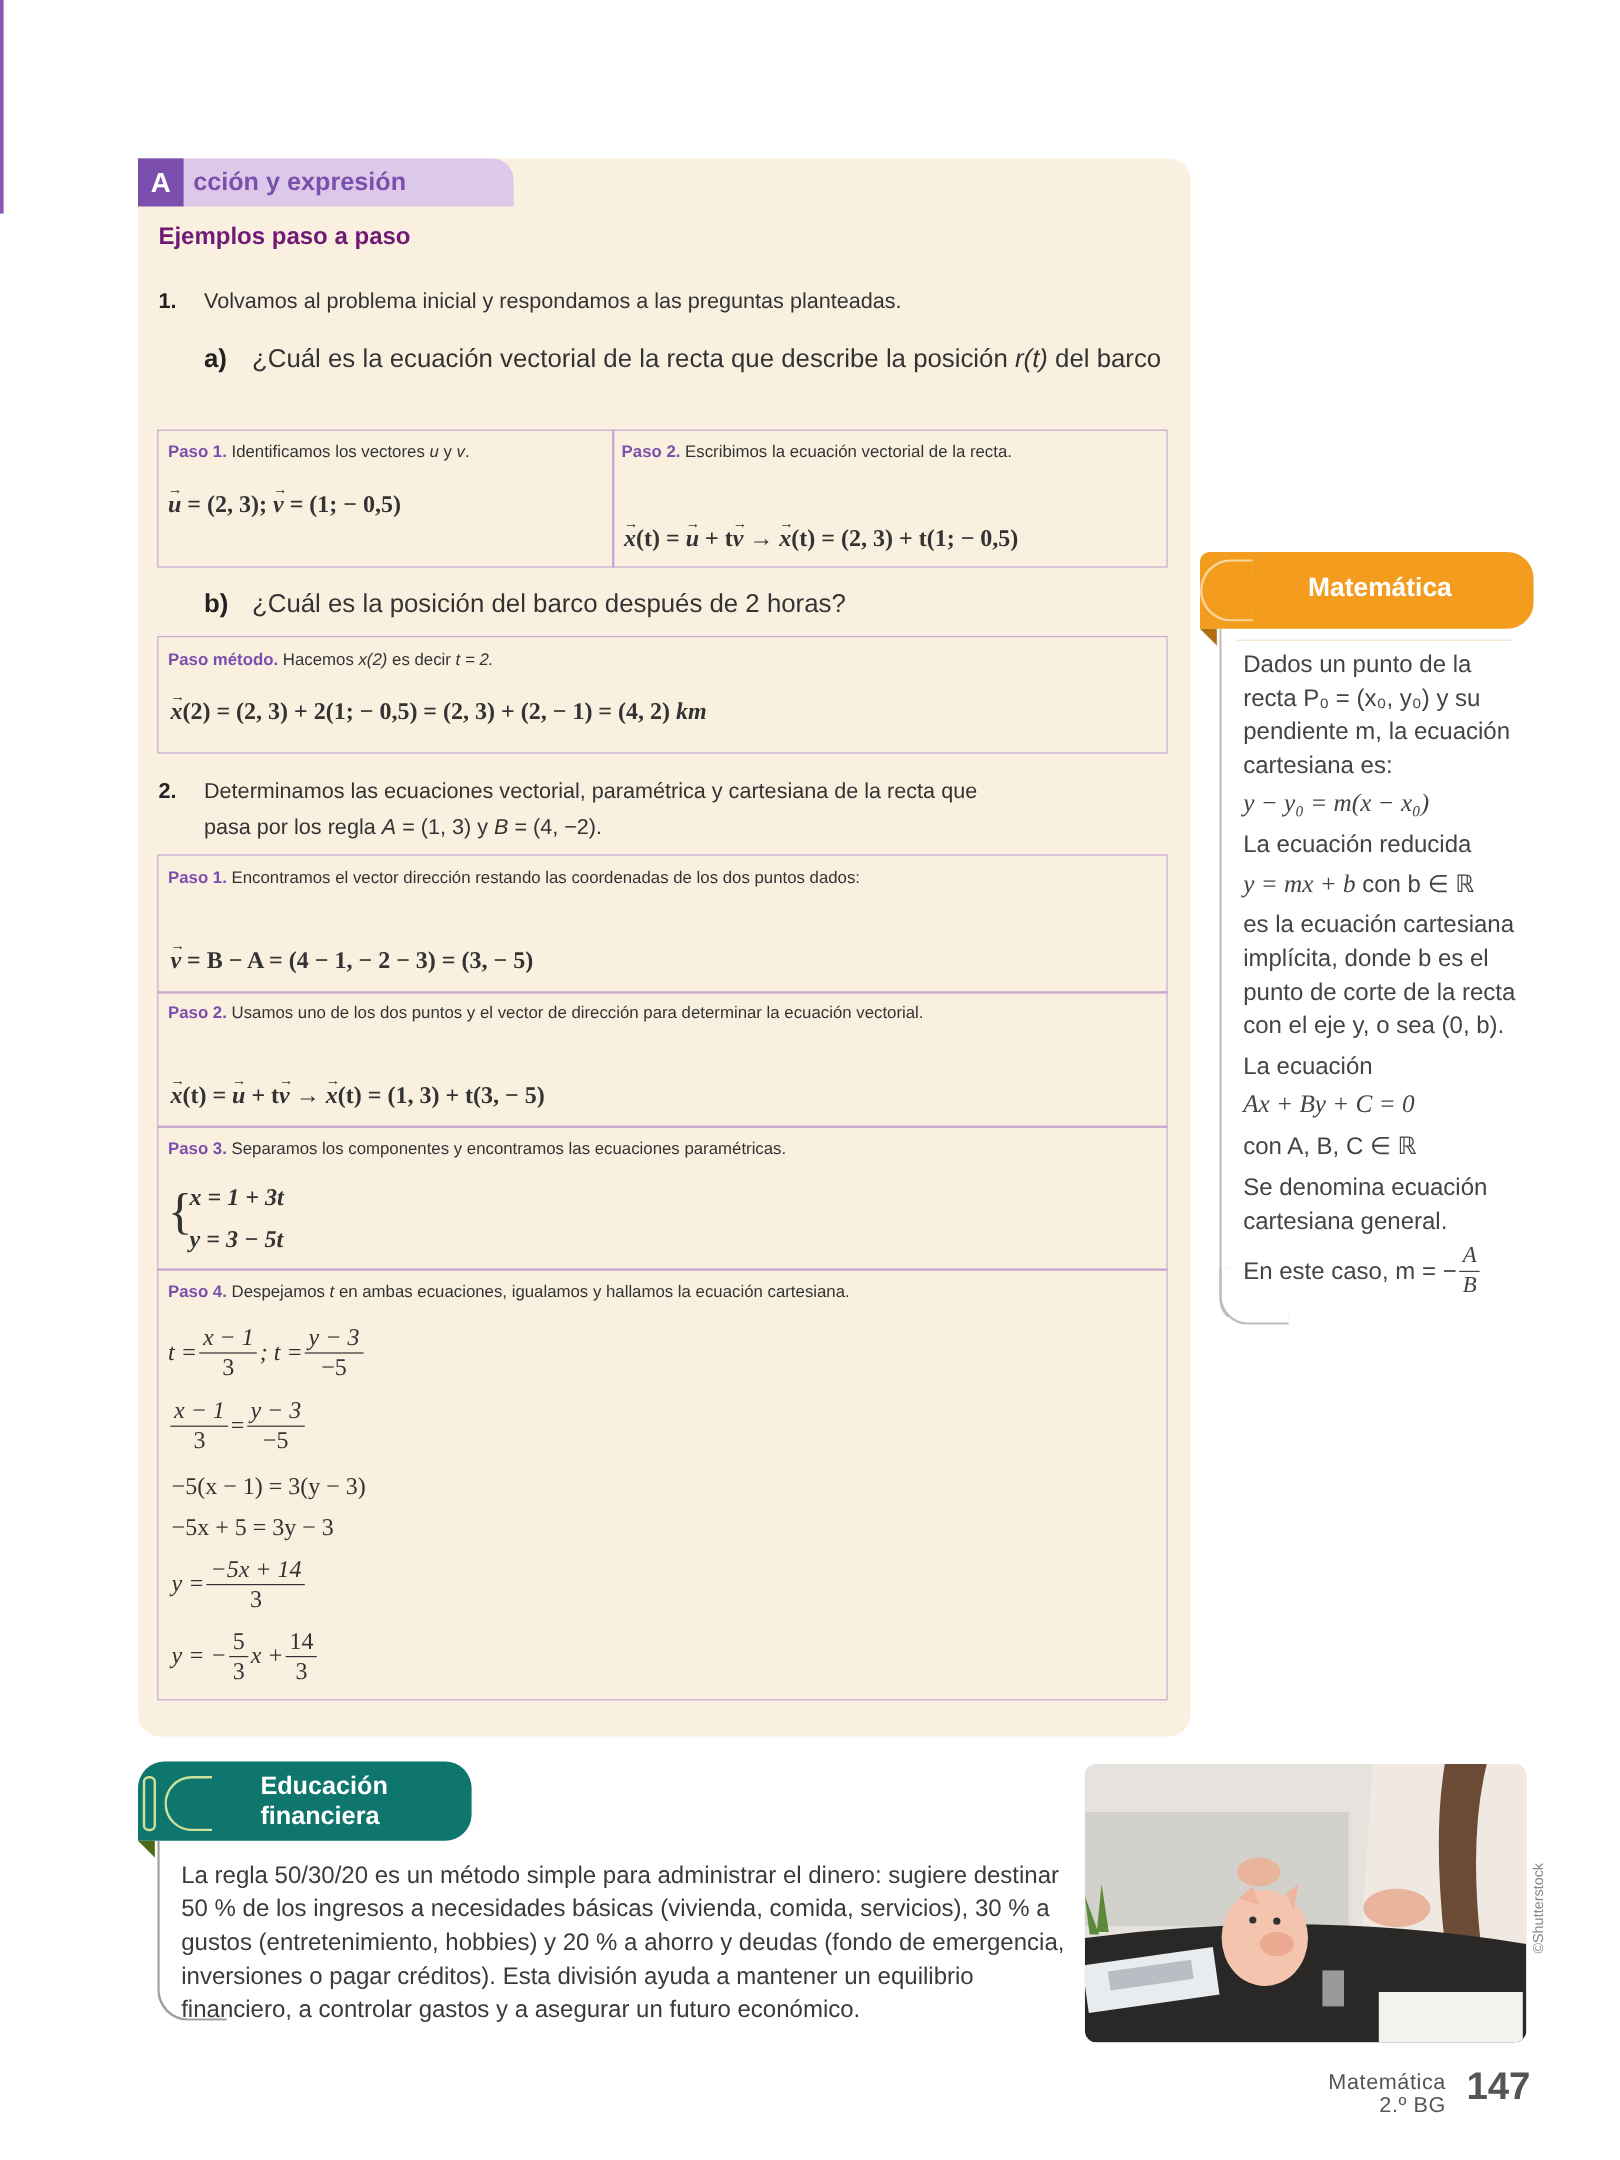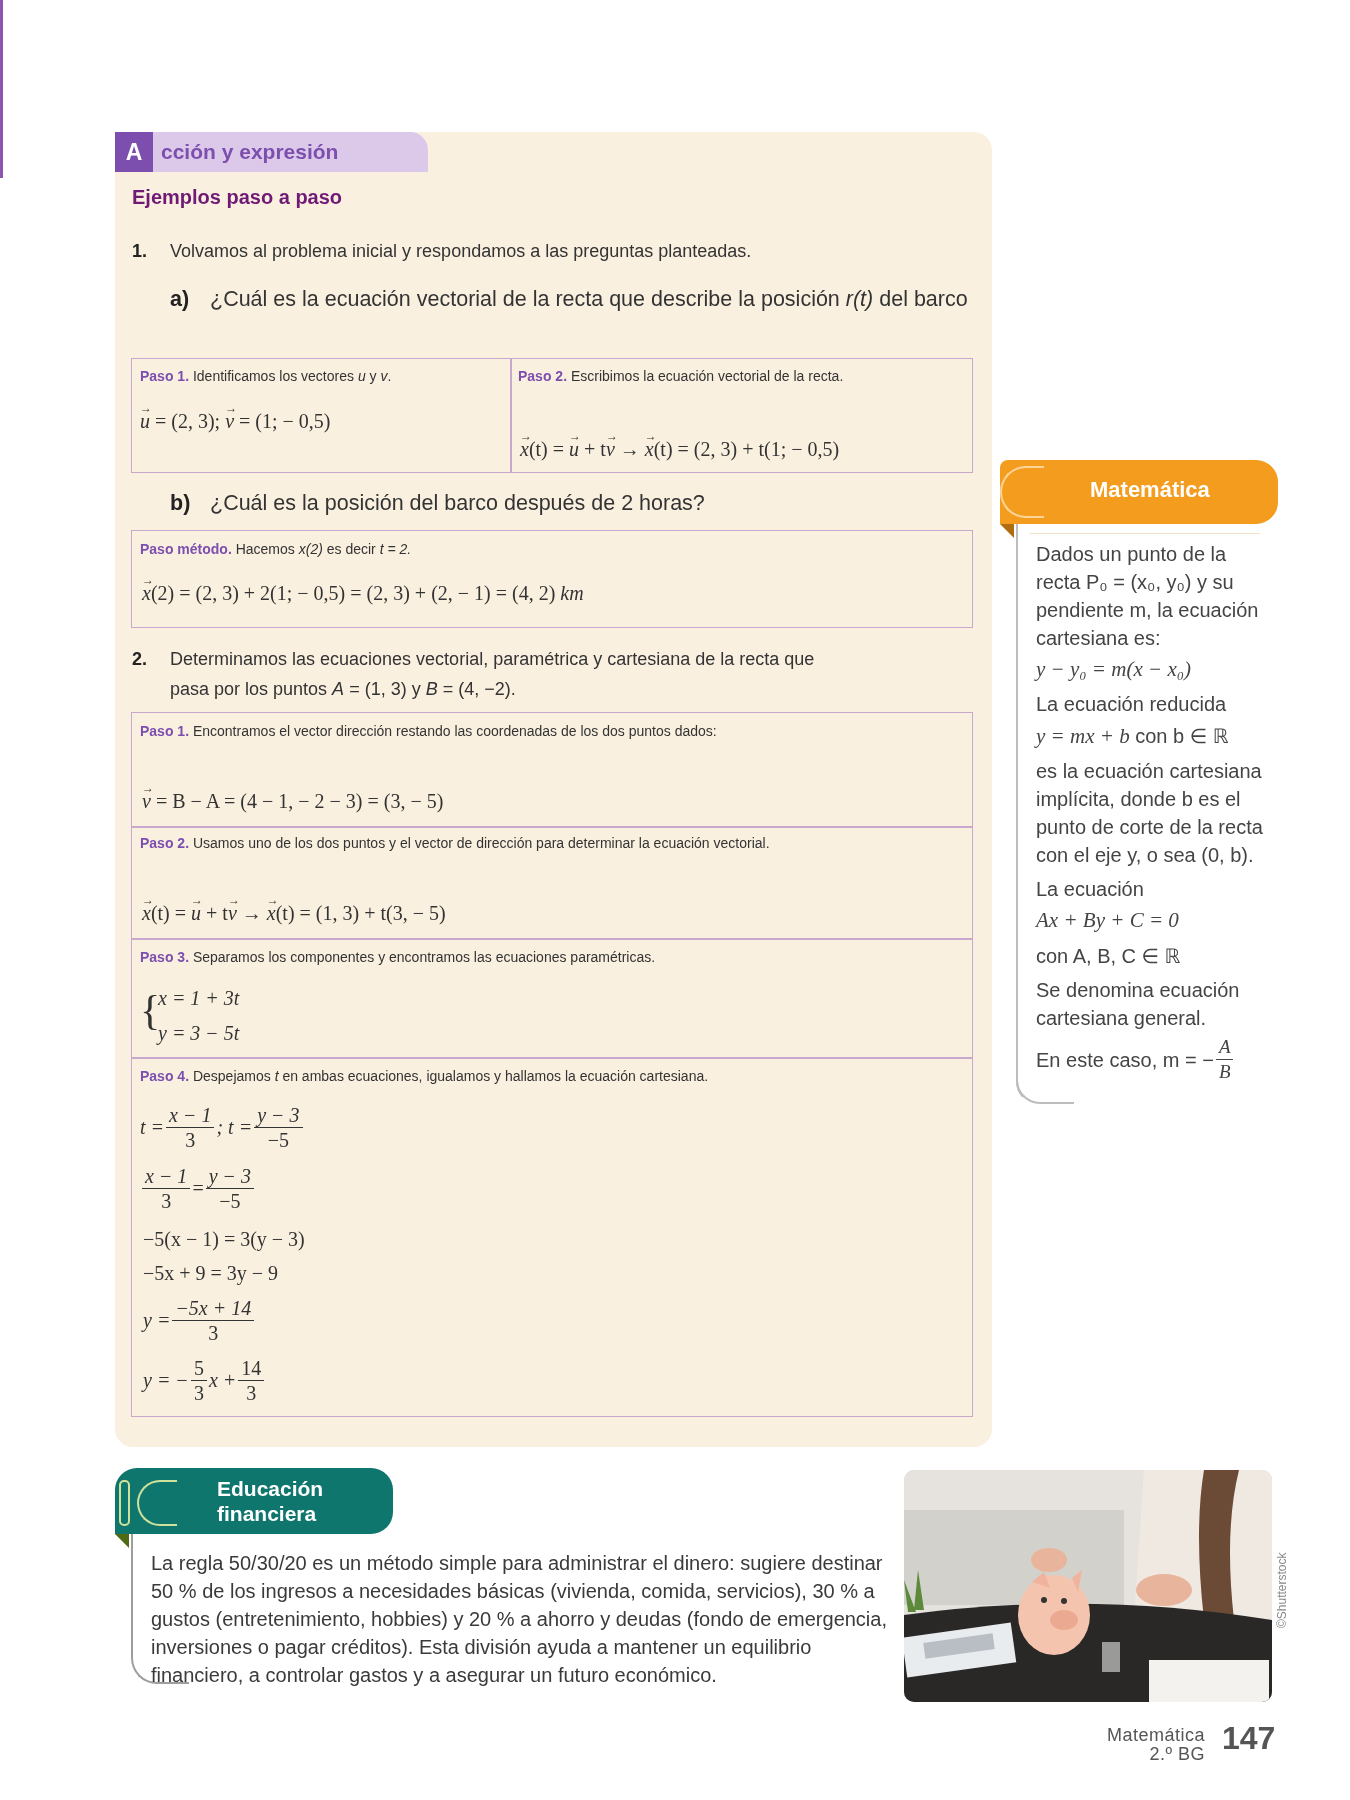--- a/index.html
+++ b/index.html
@@ -17,21 +17,21 @@
   .h-ejemplos { position: absolute; left: 132px; top: 186px; font-size: 20px; font-weight: bold; color: #701a75; }
 
   .q { position: absolute; font-size: 18px; color: #333; line-height: 30px; }
   .q .num { font-weight: bold; color: #222; display: inline-block; width: 38px; }
   .sub { position: absolute; font-size: 21.5px; color: #333; line-height: 30px; }
   .sub .lbl { font-weight: bold; color: #222; position: absolute; left: -40px; }
 
   .box { position: absolute; border: 1.5px solid #c9a8cf; background: #faf0e0; }
   .cell { position: absolute; font-size: 14px; color: #333; line-height: 26px; }
   .step { color: #7c4fae; font-weight: bold; }
-  .math { font-family: "Liberation Serif", serif; font-size: 20px; color: #333; }
+  .math { font-family: "Liberation Serif", serif; font-size: 20px; color: #333; font-weight: bold; }
   .math i { font-style: italic; }
   .vec { position: relative; display: inline-block; font-style: italic; }
   .vec::before { content: "\2192"; position: absolute; top: -13px; left: 0; font-size: 12px; font-style: normal; }
   .hline { position: absolute; height: 1.5px; background: #c9a8cf; }
   .vline { position: absolute; width: 1.5px; background: #c9a8cf; }
 
   .frac { display: inline-flex; flex-direction: column; align-items: center; vertical-align: middle; margin: 0 2px; }
   .frac .n { border-bottom: 1.5px solid #333; padding: 0 3px; line-height: 24px; }
   .frac .d { line-height: 24px; }
   .fline { position: absolute; font-family: "Liberation Serif", serif; font-size: 20px; display: flex; align-items: center; color: #333; }
@@ -105,21 +105,21 @@
 <div class="box" style="left:131px; top:530px; width:842px; height:98px;"></div>
 <div class="cell" style="left:140px; top:536px;">
   <span class="step">Paso método.</span><span> Hacemos </span><i>x(2)</i><span> es decir </span><i>t = 2.</i>
 </div>
 <div class="cell math" style="left:142px; top:580px;">
   <span class="vec">x</span><span>(2) = (2,  3) + 2(1;  − 0,5) = (2,  3) + (2,  − 1) = (4,  2) </span><i>km</i>
 </div>
 
 <div class="q" style="left:132px; top:644px; width:860px;">
   <div><span class="num">2.</span><span>Determinamos las ecuaciones vectorial, paramétrica y cartesiana de la recta que</span></div>
-  <div style="padding-left:38px;"><span>pasa por los puntos </span><i>A</i><span> = (1, 3) y </span><i>B</i><span> = (4, −2).</span></div>
+  <div style="padding-left:38px;"><span>pasa por los regla </span><i>A</i><span> = (1, 3) y </span><i>B</i><span> = (4, −2).</span></div>
 </div>
 
 <div class="box" style="left:131px; top:712px; width:842px; height:705px;"></div>
 <div class="hline" style="left:131px; top:826px; width:842px;"></div>
 <div class="hline" style="left:131px; top:938px; width:842px;"></div>
 <div class="hline" style="left:131px; top:1057px; width:842px;"></div>
 
 <div class="cell" style="left:140px; top:718px; width:820px;">
   <span class="step">Paso 1.</span><span> Encontramos el vector dirección restando las coordenadas de los dos puntos dados:</span>
 </div>
@@ -165,21 +165,21 @@
   <span>=</span>
   <span class="frac">
       <i class="n">y − 3</i>
       <span class="d">−5</span>
     </span>
 </div>
 <div class="fline" style="left:143px; top:1228px;">
     <span>−5(x − 1) = 3(y − 3)</span>
   </div>
 <div class="fline" style="left:143px; top:1262px;">
-    <span>−5x + 9 = 3y − 9</span>
+    <span>−5x + 5 = 3y − 3</span>
   </div>
 <div class="fline" style="left:143px; top:1296px;">
   <i>y =</i>
   <span class="frac">
       <i class="n">−5x + 14</i>
       <span class="d">3</span>
     </span>
 </div>
 <div class="fline" style="left:143px; top:1356px;">
   <i>y = −</i>

